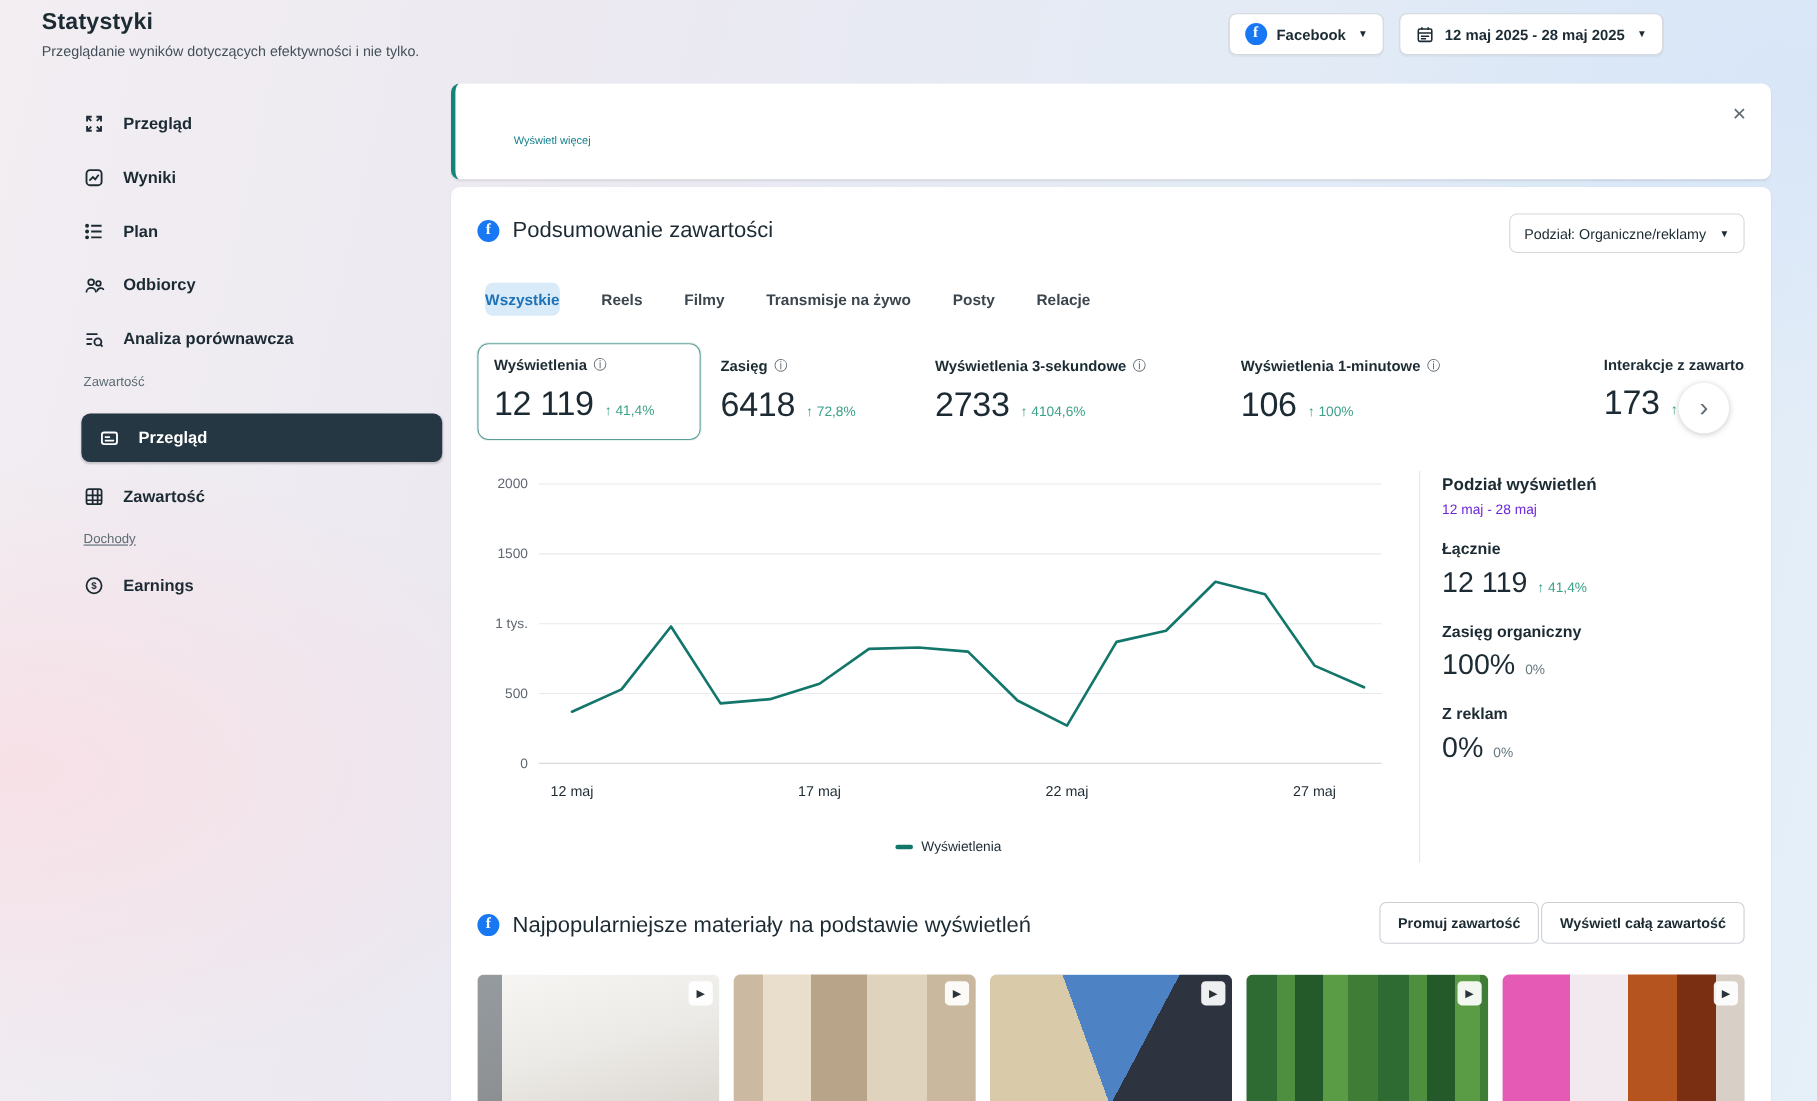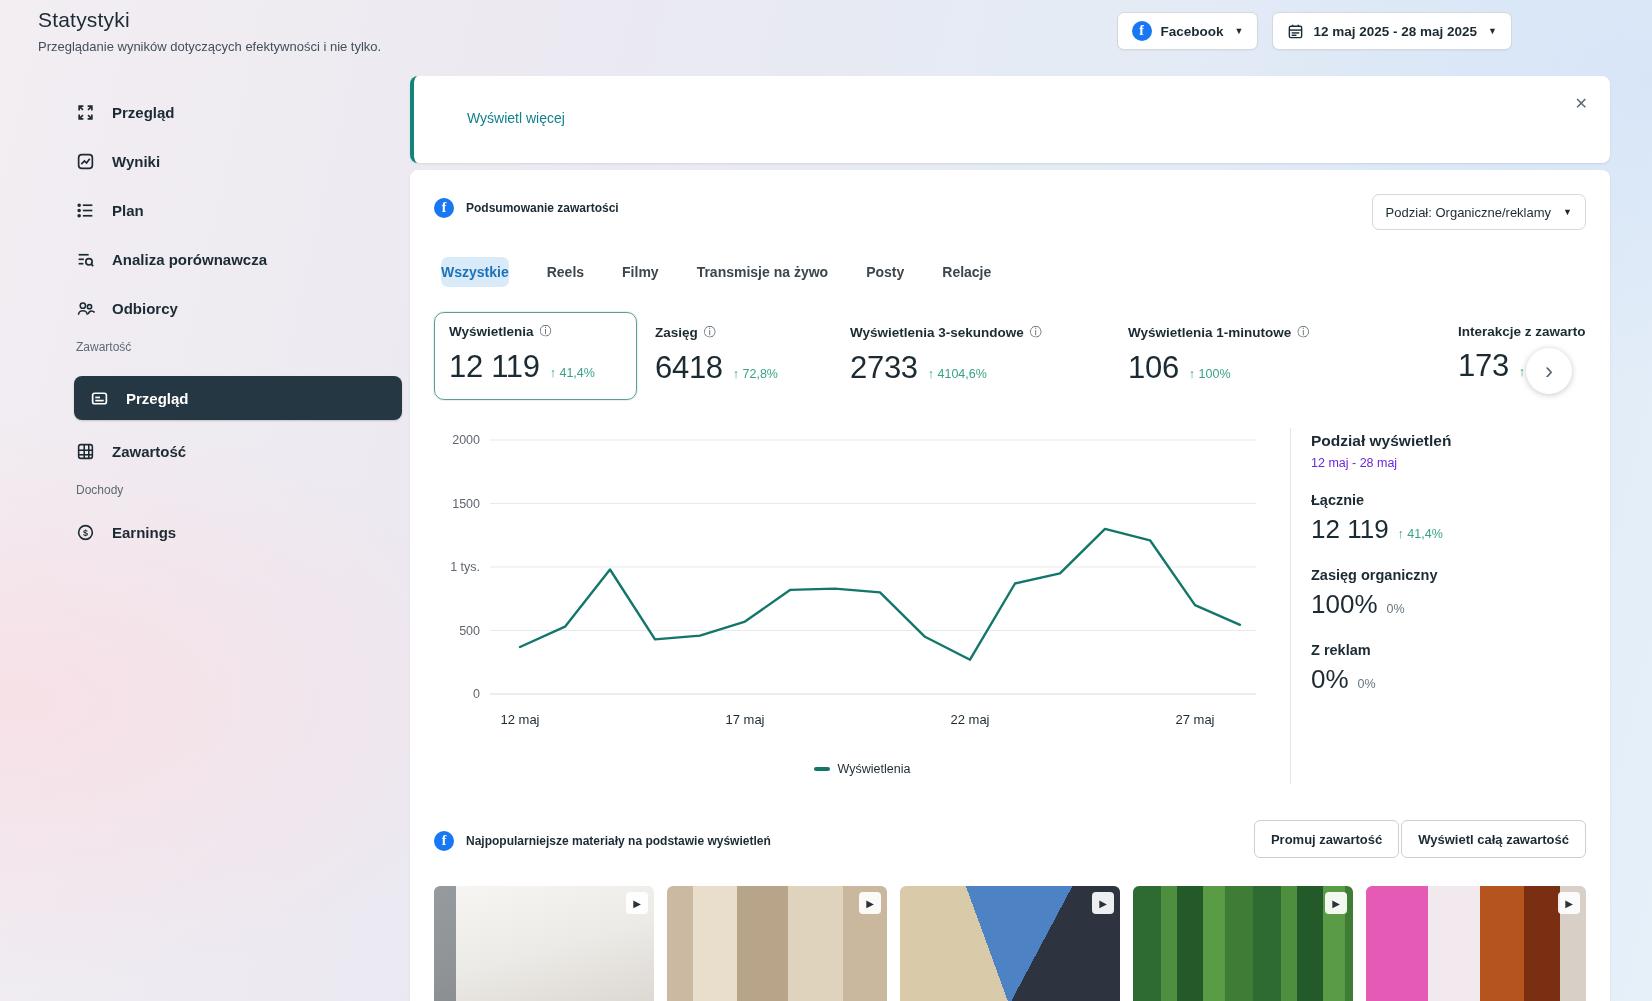--- a/index.html
+++ b/index.html
@@ -12,21 +12,21 @@
   #screen {
     position:relative; width:1652px; height:1001px; overflow:hidden;
     background:
       radial-gradient(42% 38% at 1% 70%, rgba(247,224,230,0.95), rgba(247,224,230,0) 75%),
       radial-gradient(40% 45% at 100% 8%, rgba(214,229,247,0.9), rgba(214,229,247,0) 70%),
       linear-gradient(103deg, #f2eef2 0%, #ece9f1 28%, #e4ebf5 58%, #e0eaf7 82%, #e6f0f9 100%);
   }
 
   
   .page-header { position:absolute; left:38px; top:8px; }
-  .page-title { font-size:21px; font-weight:400; letter-spacing:.2px; }
+  .page-title { font-size:21px; font-weight:700; letter-spacing:.2px; }
   .page-subtitle { font-size:13px; color:#42505a; margin-top:7px; }
 
   .top-controls { position:absolute; right:140px; top:12px; display:flex; gap:14px; }
   .ctl-btn {
     display:flex; align-items:center; gap:9px; height:38px; padding:0 14px;
     background:#fff; border:1px solid #d4d7db; border-radius:7px;
     font-size:13.5px; font-weight:700; cursor:pointer; box-shadow:0 1px 1px rgba(0,0,0,.04);
   }
   .caret { font-size:9px; color:#1c2b33; margin-left:2px; }
 
@@ -51,31 +51,31 @@
   .nav-item.sub { margin-top:14px; }
 
   
   .banner {
     position:absolute; left:410px; top:76px; width:1200px; height:87px;
     background:#fff; border-radius:8px; box-shadow:0 1px 2px rgba(0,0,0,.09);
     border-left:4px solid #12847a; padding:17px 22px 0 22px;
   }
   .banner-title-row { display:flex; align-items:center; gap:12px; }
   .banner-title { font-size:15px; font-weight:700; }
-  .banner-link { font-size:14px; color:#12808c; margin:17px 0 0 31px; cursor:pointer; }
+  .banner-link { font-size:10px; color:#12808c; margin:30px 0 0 31px; cursor:pointer; }
   .banner-close { position:absolute; right:22px; top:18px; font-size:16px; color:#5f6b72; cursor:pointer; }
 
   .main-card {
     position:absolute; left:410px; top:170px; width:1200px; height:1000px;
     background:#fff; border-radius:8px; box-shadow:0 1px 2px rgba(0,0,0,.09);
     padding:24px;
   }
   .card-header-row { display:flex; align-items:flex-start; justify-content:space-between; height:36px; }
   .section-title-wrap { display:flex; align-items:center; gap:12px; margin-top:4px; }
-  .section-title { font-size:12px; font-weight:700; }
+  .section-title { font-size:20px; font-weight:400; }
   .split-dropdown {
     display:flex; align-items:center; gap:10px; height:36px; padding:0 13px;
     border:1px solid #d4d7db; border-radius:7px; background:#fff;
     font-size:13px; cursor:pointer;
   }
 
   .tabs-row { display:flex; align-items:center; gap:38px; margin-top:25px; padding-left:7px; height:34px; }
   .tab { font-size:14px; font-weight:600; color:#3c464e; cursor:pointer; white-space:nowrap; }
   .tab.active { background:#d9eaf8; color:#1d72b8; padding:7px 0; border-radius:7px; }
 
@@ -194,37 +194,37 @@
           <line x1="6.5" y1="4" x2="15.5" y2="4"></line>
           <line x1="6.5" y1="9" x2="15.5" y2="9"></line>
           <line x1="6.5" y1="14" x2="15.5" y2="14"></line>
           <circle cx="3" cy="4" r="0.9" fill="#1c2b33"></circle>
           <circle cx="3" cy="9" r="0.9" fill="#1c2b33"></circle>
           <circle cx="3" cy="14" r="0.9" fill="#1c2b33"></circle>
         </svg>
       <span>Plan</span>
     </div>
     <div class="nav-item">
+      <svg width="19" height="19" viewBox="0 0 18 18" fill="none" stroke="#1c2b33" stroke-width="1.5">
+          <circle cx="6.5" cy="6.3" r="2.5"></circle>
+          <circle cx="12.8" cy="7.3" r="2"></circle>
+          <path d="M2.4 15c0-2.4 1.9-3.9 4.1-3.9s4.1 1.5 4.1 3.9"></path>
+          <path d="M11.5 14.3c.4-1.9 1.7-3 3.3-3 1.1 0 2.1.5 2.7 1.5"></path>
+        </svg>
+      <span>Odbiorcy</span>
+    </div>
+    <div class="nav-item">
       <svg width="19" height="19" viewBox="0 0 18 18" fill="none" stroke="#1c2b33" stroke-width="1.6">
           <line x1="2.5" y1="4.5" x2="12" y2="4.5"></line>
           <line x1="2.5" y1="8.8" x2="7.5" y2="8.8"></line>
           <line x1="2.5" y1="13" x2="7" y2="13"></line>
           <circle cx="12.3" cy="11.2" r="3"></circle>
           <line x1="14.5" y1="13.4" x2="16.3" y2="15.2"></line>
         </svg>
       <span>Analiza porównawcza</span>
-    </div>
-    <div class="nav-item">
-      <svg width="19" height="19" viewBox="0 0 18 18" fill="none" stroke="#1c2b33" stroke-width="1.5">
-          <circle cx="6.5" cy="6.3" r="2.5"></circle>
-          <circle cx="12.8" cy="7.3" r="2"></circle>
-          <path d="M2.4 15c0-2.4 1.9-3.9 4.1-3.9s4.1 1.5 4.1 3.9"></path>
-          <path d="M11.5 14.3c.4-1.9 1.7-3 3.3-3 1.1 0 2.1.5 2.7 1.5"></path>
-        </svg>
-      <span>Odbiorcy</span>
     </div>
 
     <div class="section-label">Zawartość</div>
     <div class="nav-item active">
       <svg width="19" height="19" viewBox="0 0 18 18" fill="none" stroke="#ffffff" stroke-width="1.6">
           <rect x="2.5" y="4" width="13" height="10" rx="2"></rect>
           <line x1="5" y1="8" x2="9.5" y2="8"></line>
           <line x1="5" y1="11" x2="13" y2="11"></line>
         </svg>
       <span>Przegląd</span>
@@ -233,21 +233,21 @@
       <svg width="19" height="19" viewBox="0 0 18 18" fill="none" stroke="#1c2b33" stroke-width="1.5">
           <rect x="2.5" y="2.5" width="13" height="13" rx="2"></rect>
           <line x1="2.5" y1="7.8" x2="15.5" y2="7.8"></line>
           <line x1="2.5" y1="12.1" x2="15.5" y2="12.1"></line>
           <line x1="7.8" y1="2.5" x2="7.8" y2="15.5"></line>
           <line x1="12.1" y1="2.5" x2="12.1" y2="15.5"></line>
         </svg>
       <span>Zawartość</span>
     </div>
 
-    <div class="section-label" style="margin-top:0;">Dochody</div>
+    <div class="section-label" style="margin-top:0;text-decoration:underline;">Dochody</div>
     <div class="nav-item sub" style="margin-top:12px;">
       <svg width="19" height="19" viewBox="0 0 18 18" fill="none" stroke="#1c2b33" stroke-width="1.5">
           <circle cx="9" cy="9" r="6.5"></circle>
           <text x="9" y="12" text-anchor="middle" font-size="8.5" font-weight="bold" fill="#1c2b33" stroke="none">$</text>
         </svg>
       <span>Earnings</span>
     </div>
   </nav>
 
   <div class="banner">

